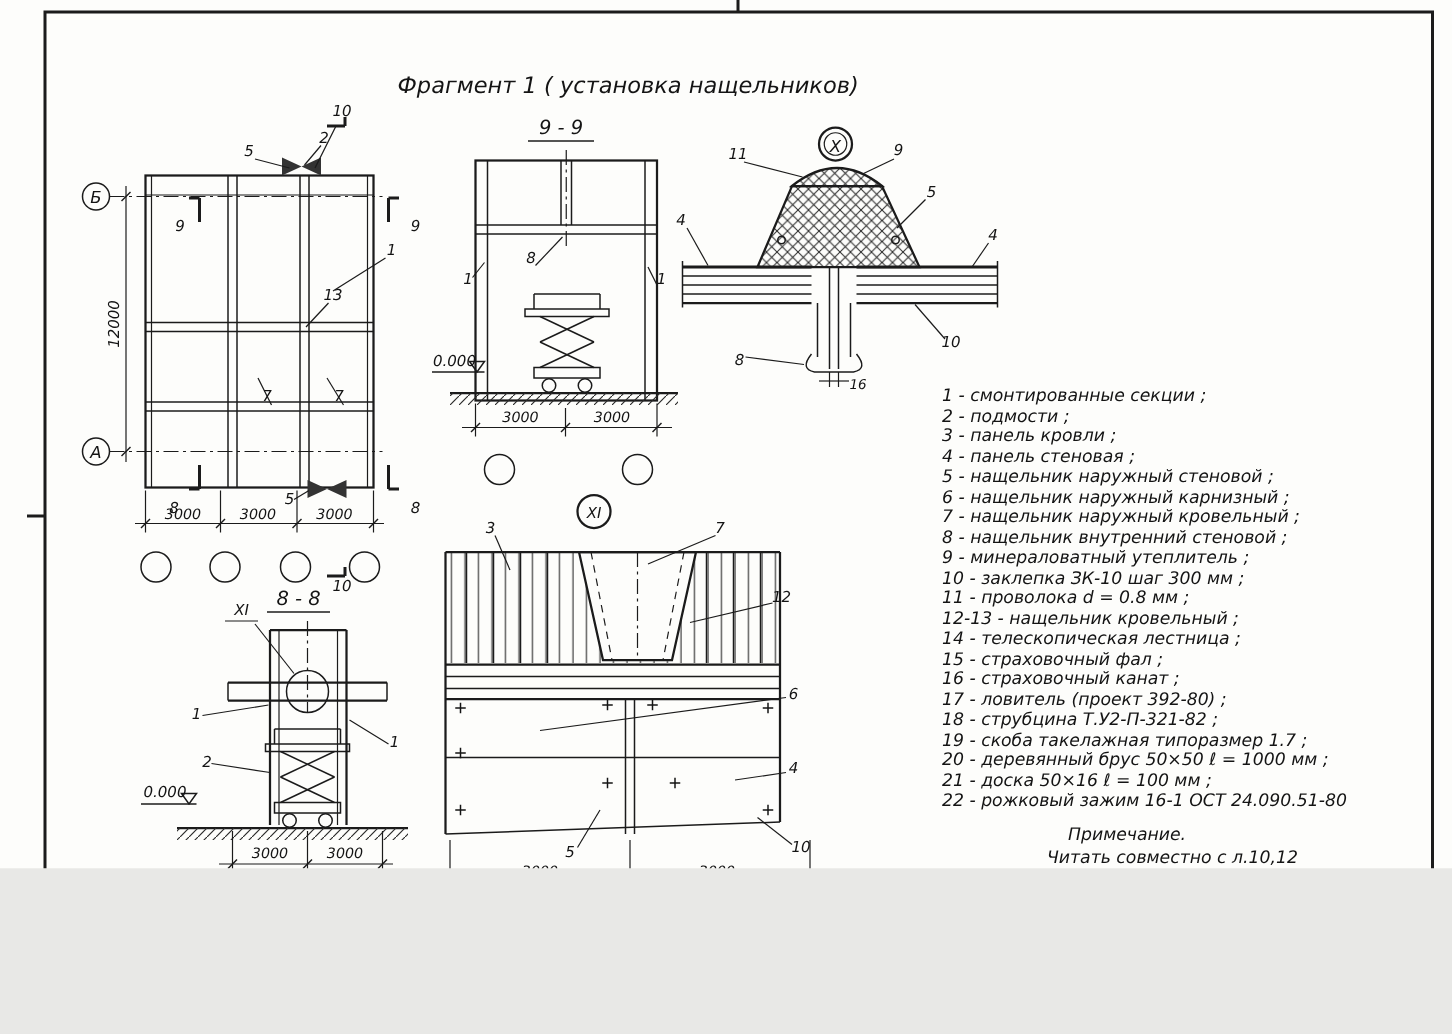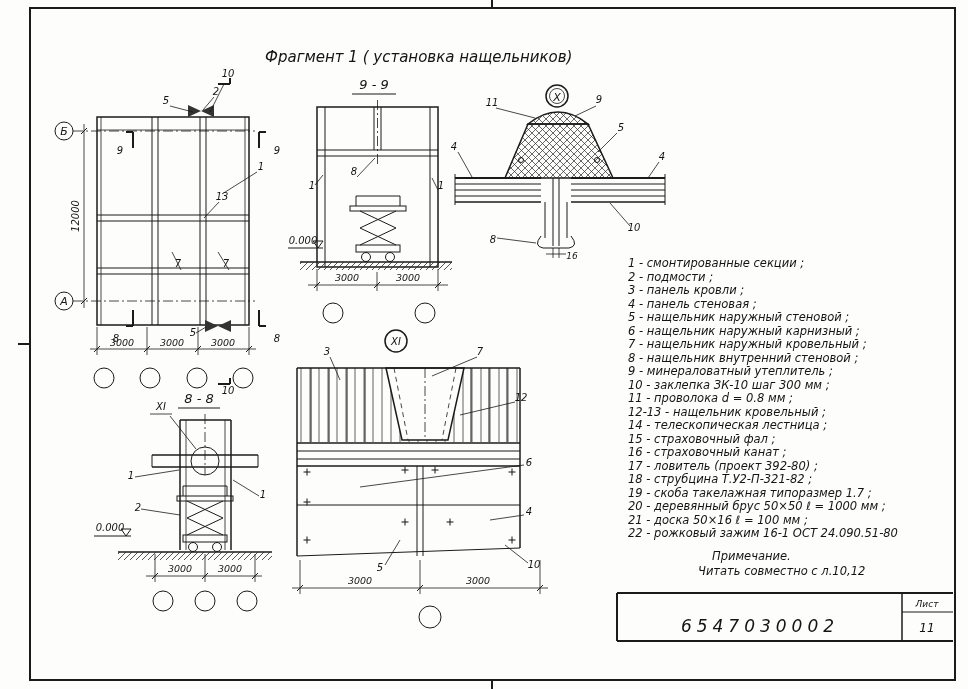--- a/index.html
+++ b/index.html
@@ -1,16 +1,16 @@
 <!DOCTYPE html>
 <html><head>
 <meta charset="utf-8">
 <style>
   html,body{margin:0;padding:0;background:#e8e8e6;}
-  .sheet{position:relative;width:968px;height:689px;background:#fdfdfb;margin:0 auto;overflow:hidden;}
+  .sheet{position:relative;width:968px;height:579px;background:#fdfdfb;margin:0 auto;overflow:hidden;}
   svg{position:absolute;left:0;top:0;}
   svg text{font-family:"DejaVu Sans",sans-serif;font-style:italic;fill:#141414;stroke:none;}
   .ln{stroke:#1b1b1b;fill:none;}
   .w2{stroke-width:2;} .w15{stroke-width:1.5;} .w1{stroke-width:1;} .w08{stroke-width:0.8;}
   .dd{stroke-dasharray:10 3 2 3;} .dsh{stroke-dasharray:5 4;}
 </style>
 </head>
 <body>
 
 <div class="sheet">

